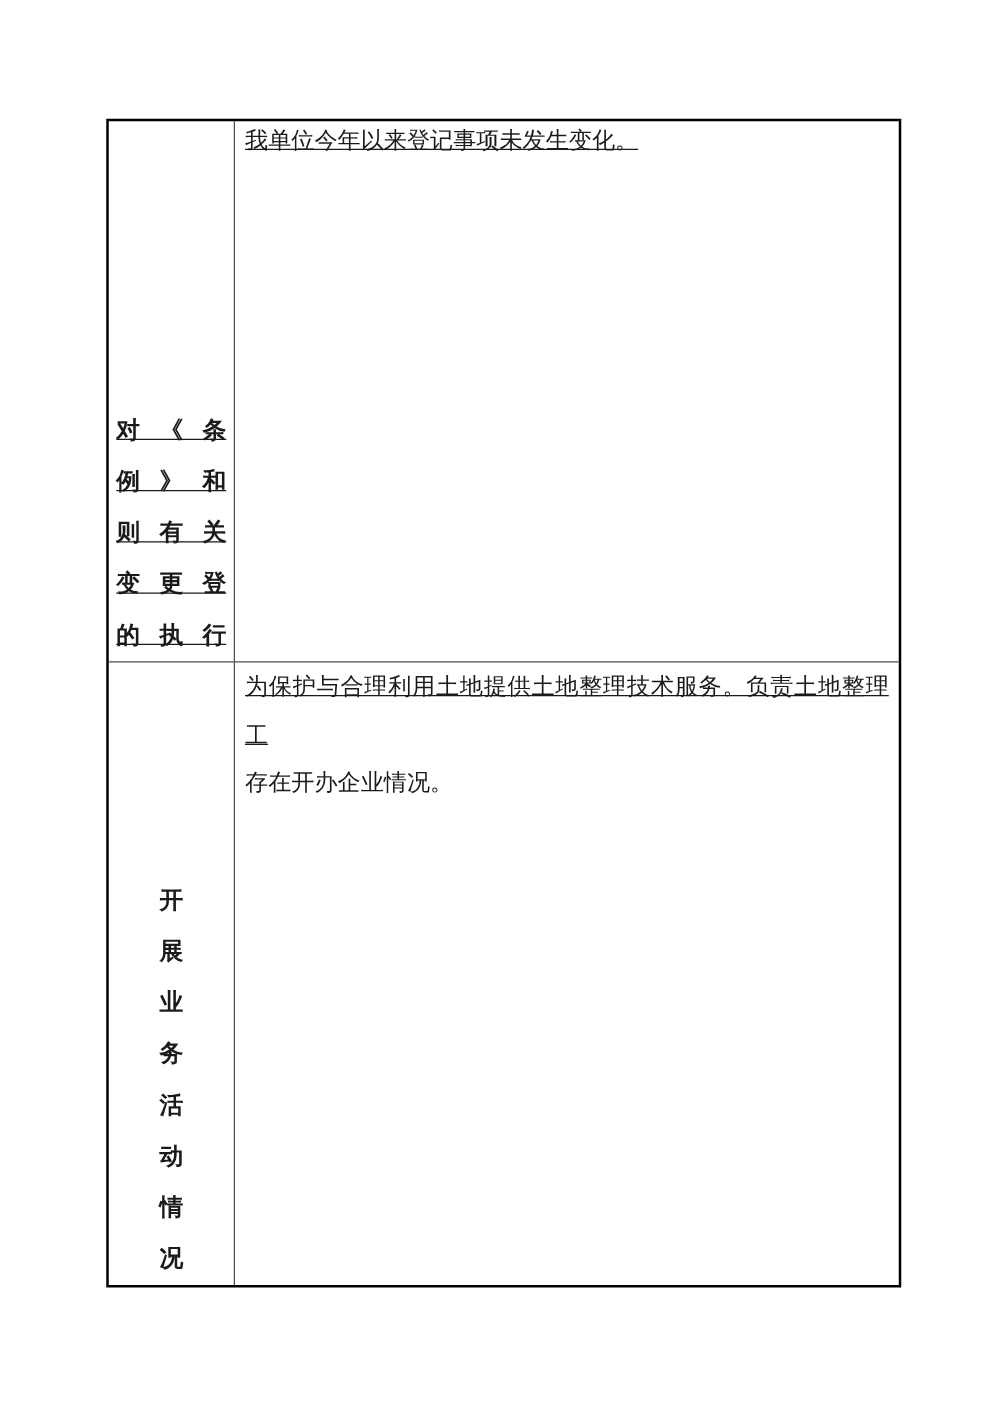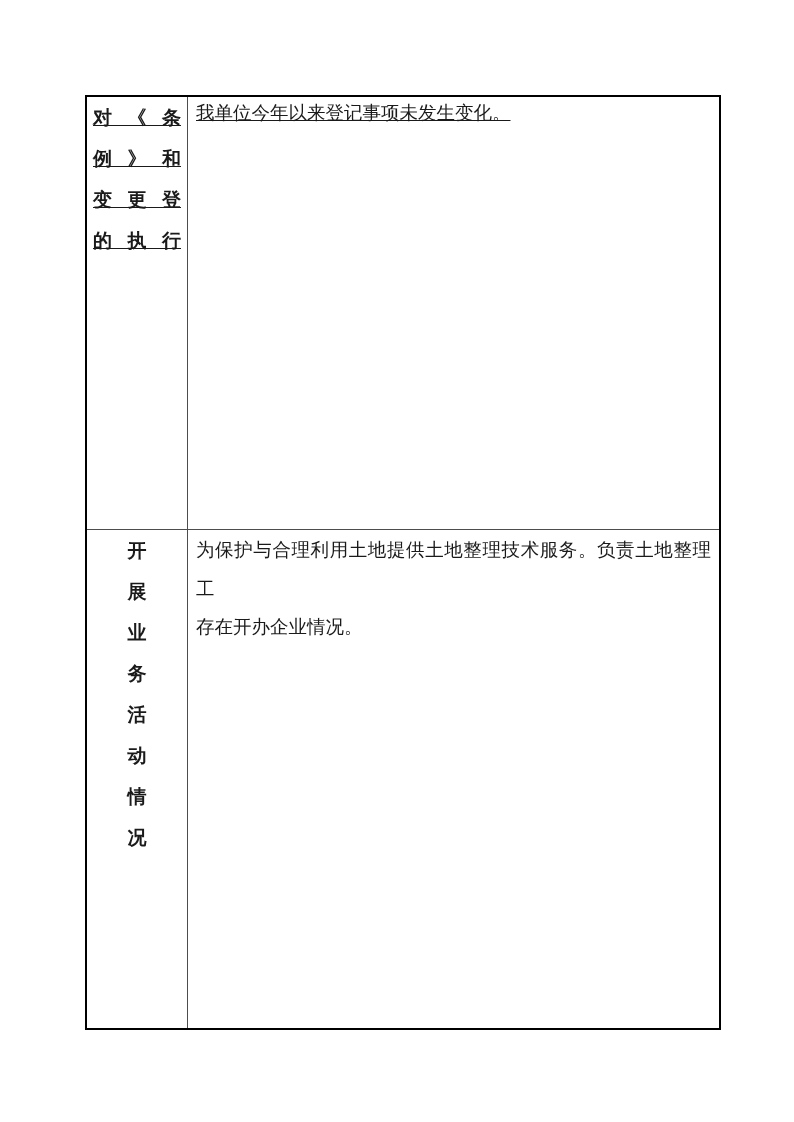--- a/index.html
+++ b/index.html
@@ -23,21 +23,21 @@
     display: grid;
     grid-template-columns: 101px 1fr;
     grid-template-rows: 433px 1fr;
     background: #ffffff;
   }
   .cell { overflow: hidden; }
   .label-cell {
     border-right: 1.5px solid #4d4d4d;
     display: flex;
     flex-direction: column;
-    justify-content: flex-start;
+    justify-content: flex-end;
     align-items: center;
   }
   .row-top { border-bottom: 1.5px solid #4d4d4d; text-decoration: underline; }
   .label-line {
     width: 88px;
     font-size: 19px;
     font-weight: 700;
     line-height: 41px;
     text-align: justify;
     text-align-last: justify;
@@ -55,31 +55,33 @@
     line-height: 38.5px;
     white-space: nowrap;
   }
   .content-cell.first .content-line {
     line-height: 30px;
   }
   .content-line.fill {
     white-space: normal;
     text-align: justify;
     text-align-last: justify;
+    text-decoration: underline;
   }
 </style>
 </head>
 <body>
 
 <div class="page">
   <div class="doc-table">
 
     <div class="cell label-cell row-top">
       <div class="label-line">对《条</div>
       <div class="label-line">例》和</div>
+      <div class="label-line">则有关</div>
       <div class="label-line">变更登</div>
       <div class="label-line">的执行</div>
     </div>
     <div class="cell content-cell row-top first">
       <div class="content-line">我单位今年以来登记事项未发生变化。</div>
     </div>
 
     <div class="cell label-cell">
       <div class="label-line single">开</div>
       <div class="label-line single">展</div>

